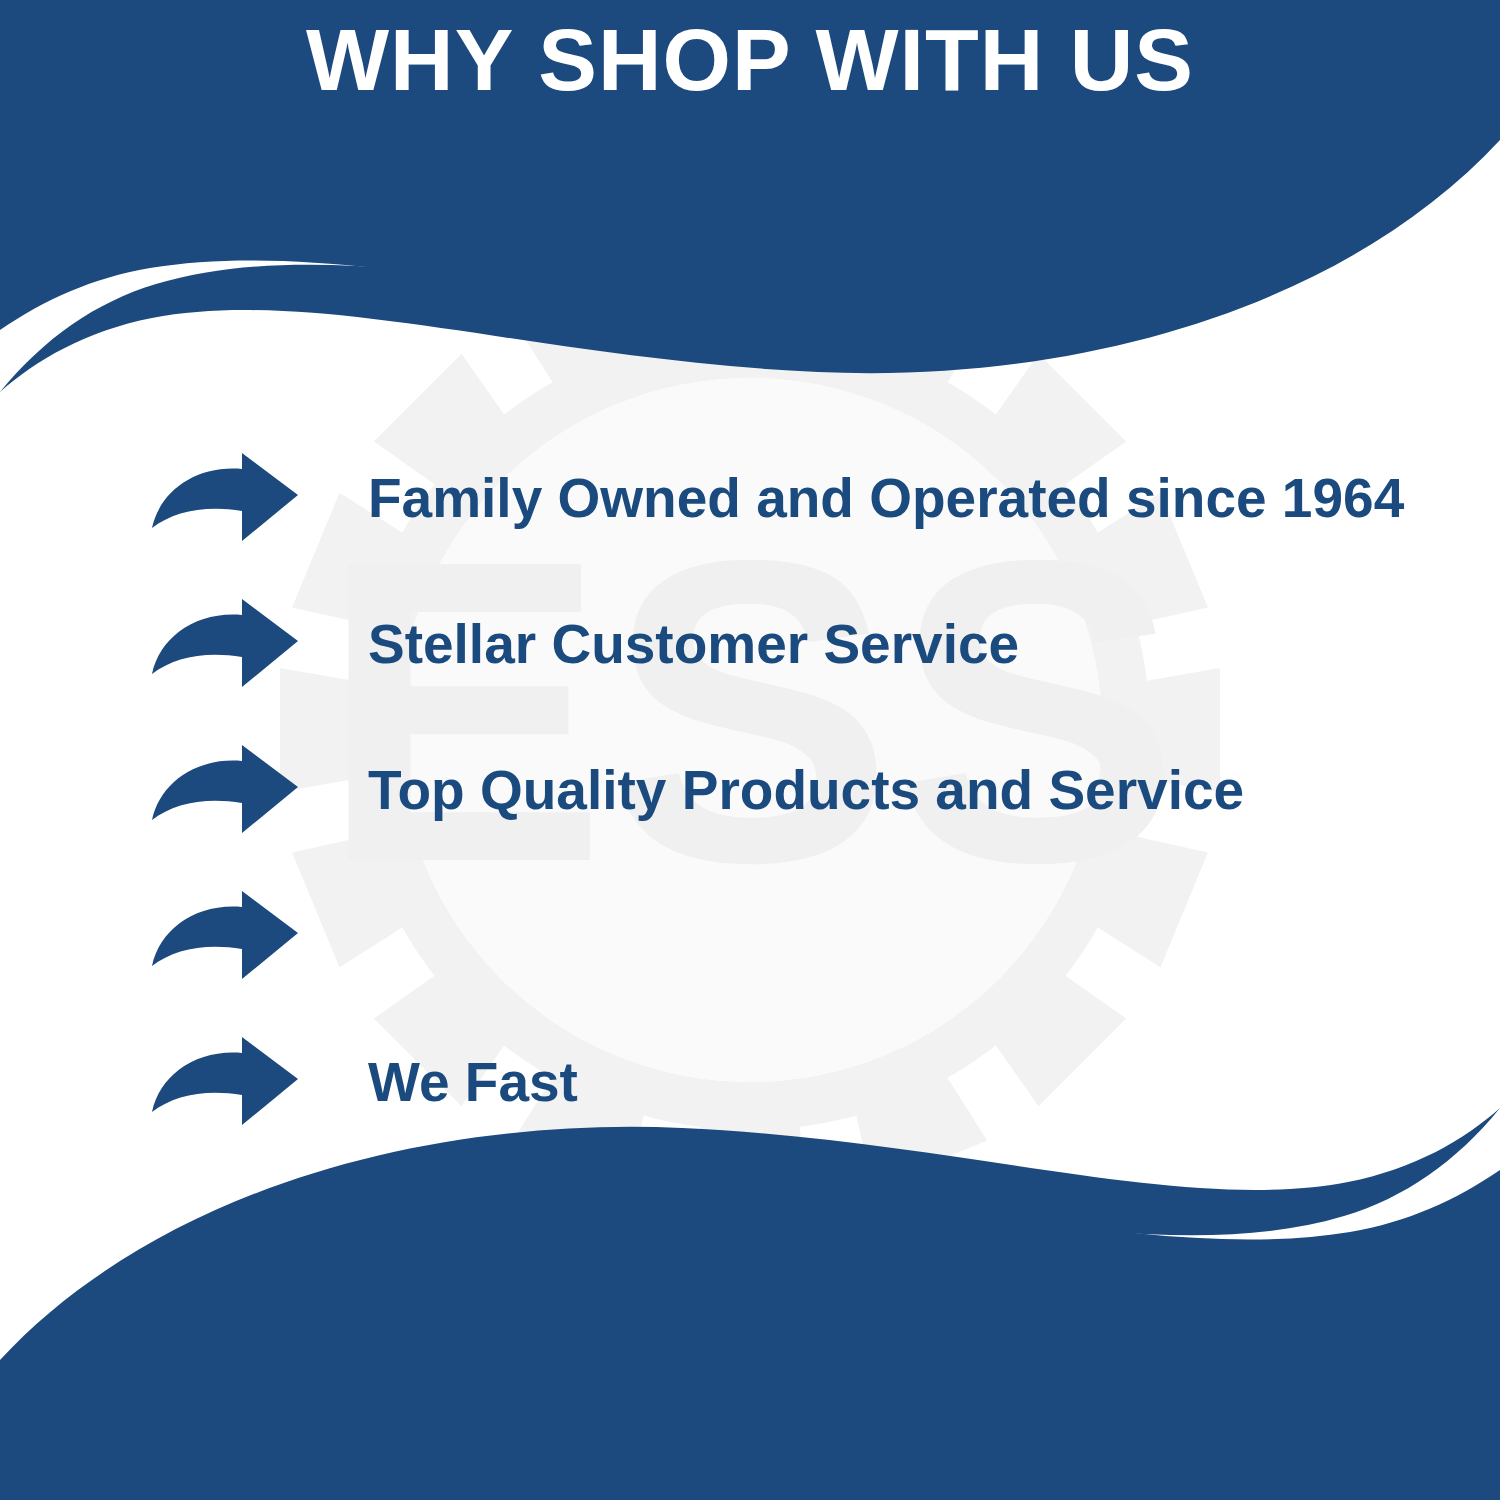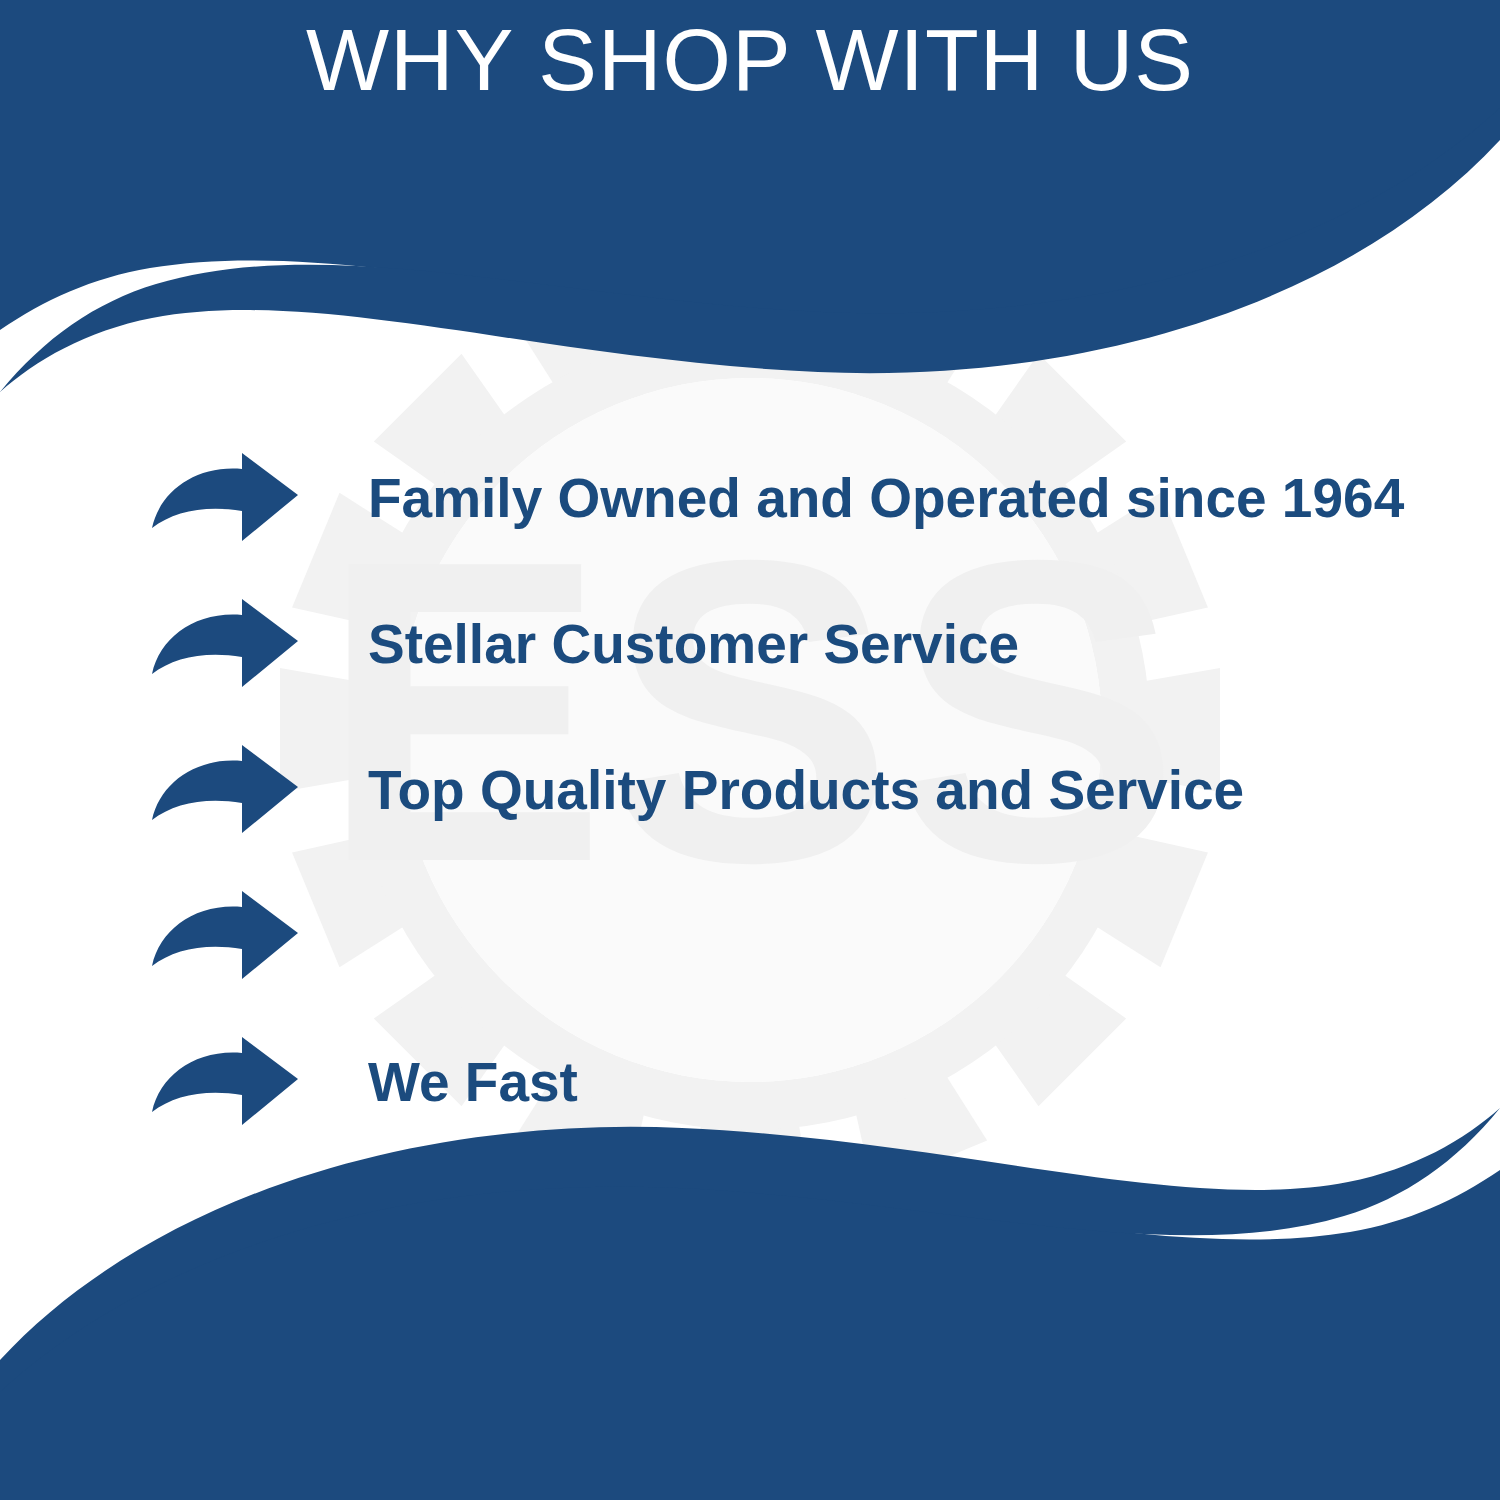--- a/index.html
+++ b/index.html
@@ -29,21 +29,21 @@
 
   
   .header-title {
     position: absolute;
     top: 14px;
     left: 0;
     width: 1500px;
     text-align: center;
     color: #ffffff;
     font-size: 88px;
-    font-weight: 400;
+    font-weight: 700;
     letter-spacing: 1px;
     line-height: 1.05;
     white-space: nowrap;
     z-index: 5;
   }
 
   
   .bullet-list {
     position: absolute;
     top: 425px;

